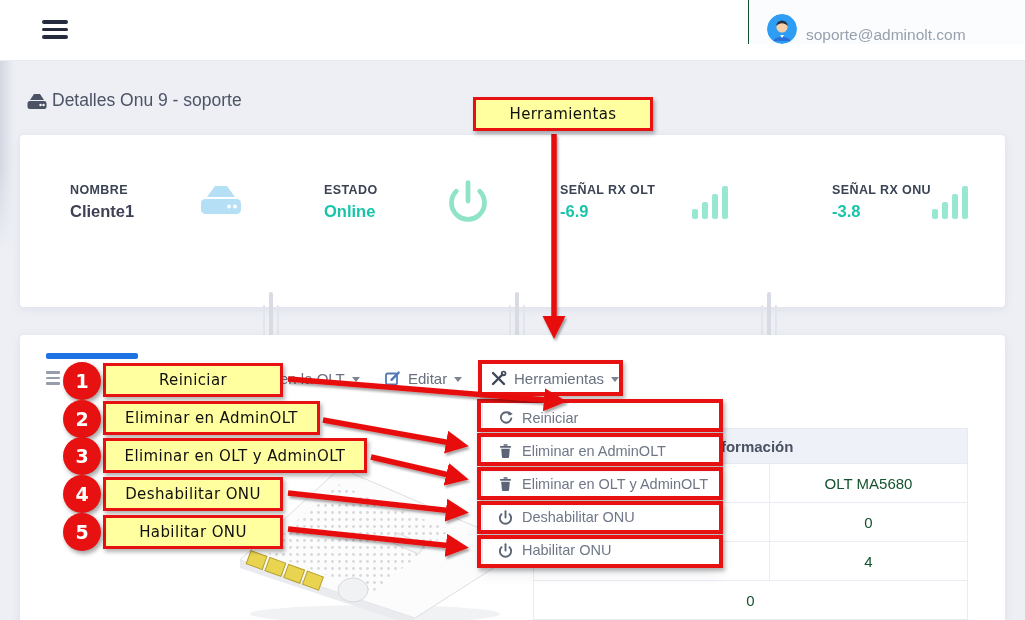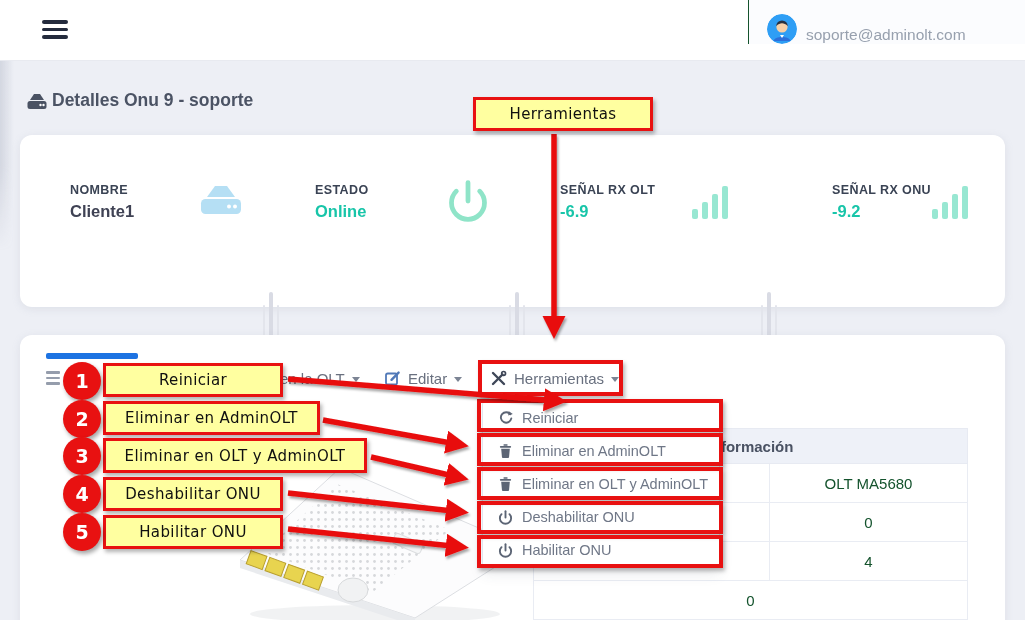--- a/index.html
+++ b/index.html
@@ -1,34 +1,34 @@
 <!DOCTYPE html>
 <html><head>
 <meta charset="utf-8">
 <style>
   html,body{margin:0;padding:0}
   body{width:1025px;height:620px;overflow:hidden;position:relative;
        font-family:"Liberation Sans",sans-serif;background:#edeff5}
   .abs{position:absolute}
-  .card{position:absolute;background:#fff;border-radius:12px;
+  .card{position:absolute;background:#fff;border-radius:4px;
         box-shadow:0 2px 8px rgba(140,152,170,.16)}
   
   .topbar{position:absolute;left:0;top:0;width:1025px;height:60px;background:#fff;
           border-bottom:1px solid #e8eaf0;z-index:4}
   .burger{position:absolute;left:42px;top:20px;width:26px;height:20px;cursor:pointer}
   .burger i{display:block;height:3.5px;background:#242b3d;border-radius:2px;margin-bottom:4px}
   .userbox{position:absolute;left:748px;top:0;width:277px;height:44px;background:#fbfcfe;
            border-left:1px solid #14532d;display:flex;align-items:flex-end}
   .avatar{width:30px;height:30px;border-radius:50%;margin-left:18px;overflow:hidden;flex:0 0 30px}
   .email{margin-left:9px;color:#97a0ae;font-size:15.5px}
   .leftshadow{position:absolute;left:0;top:61px;width:14px;height:190px;z-index:1;
               background:linear-gradient(to right,rgba(110,120,145,.20),rgba(110,120,145,0));
               -webkit-mask-image:linear-gradient(to bottom,#000 55%,transparent)}
   
-  .ptitle{position:absolute;left:52px;top:90px;font-size:17.5px;font-weight:bold;color:#4b5364}
+  .ptitle{position:absolute;left:52px;top:90px;font-size:17.5px;font-weight:normal;color:#4b5364}
   
   .stat-label{font-size:12.5px;font-weight:bold;letter-spacing:.4px;color:#3a4354}
   .stat-value{font-size:16.5px;font-weight:bold;margin-top:5px;color:#3f4254}
   .teal{color:#18c5a9}
   .vdiv{position:absolute;top:155px;display:flex;align-items:center;gap:4px;height:100px}
   .vdiv i{display:block;border-radius:2px;background:#e3e5ec}
   
   .tabbar-ind{position:absolute;left:46px;top:353px;width:92px;height:6px;background:#1d73e2;border-radius:2px;z-index:3}
   .tbtn{position:absolute;top:361px;height:34px;display:flex;align-items:center;gap:7px;
         color:#69707f;font-size:15px;cursor:pointer;z-index:3}
@@ -106,21 +106,21 @@
       <circle cx="31" cy="24.5" r="2" fill="#fff"></circle>
         <circle cx="37" cy="24.5" r="2" fill="#fff"></circle>
     </svg>
   </span>
   <div class="vdiv" style="left:243px">
     <i style="width:2px;height:70px"></i>
       <i style="width:4px;height:96px;background:#d9dbe4"></i>
       <i style="width:2px;height:70px"></i>
   </div>
 
-  <div class="abs" style="left:295px;top:48px">
+  <div class="abs" style="left:304px;top:48px">
     <div class="stat-label">ESTADO</div>
     <div class="stat-value teal">Online</div>
   </div>
   <span class="abs" style="left:426px;top:44px">
     <svg width="44" height="44" viewBox="0 0 24 24" fill="none" stroke="#8fe4c8" stroke-width="2.6" stroke-linecap="round">
       <path d="M18.36 6.64a9 9 0 1 1 -12.73 0"></path>
         <line x1="12" y1="2" x2="12" y2="12"></line>
     </svg>
   </span>
   <div class="vdiv" style="left:489px">
@@ -142,21 +142,21 @@
     </svg>
   </span>
   <div class="vdiv" style="left:741px">
     <i style="width:2px;height:70px"></i>
       <i style="width:4px;height:96px;background:#d9dbe4"></i>
       <i style="width:2px;height:70px"></i>
   </div>
 
   <div class="abs" style="left:812px;top:48px">
     <div class="stat-label">SEÑAL RX ONU</div>
-    <div class="stat-value teal">-9.2</div>
+    <div class="stat-value teal">-3.8</div>
   </div>
   <span class="abs" style="left:908px;top:48px">
     <svg width="44" height="38" viewBox="0 0 44 38">
       <rect x="4" y="26" width="6" height="10" rx="2" fill="#98e7d2"></rect>
       <rect x="14" y="19" width="6" height="17" rx="2" fill="#98e7d2"></rect>
       <rect x="24" y="11" width="6" height="25" rx="2" fill="#98e7d2"></rect>
       <rect x="34" y="3" width="6" height="33" rx="2" fill="#98e7d2"></rect>
     </svg>
   </span>
 </div>

